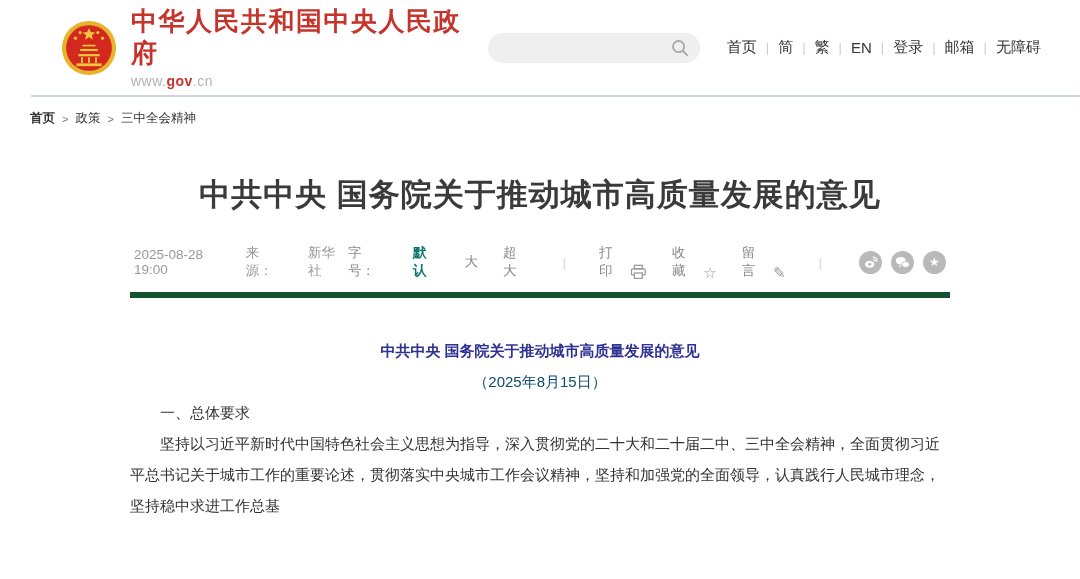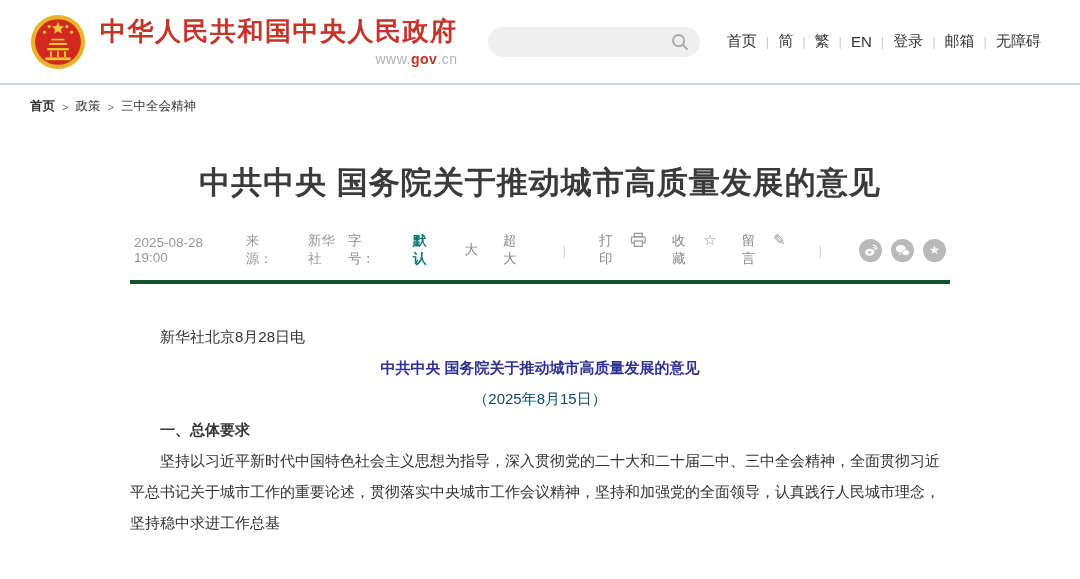--- a/index.html
+++ b/index.html
@@ -5,31 +5,32 @@
   * { margin:0; padding:0; box-sizing:border-box; }
   html,body { background:#fff; }
   body {
     width:1080px; height:579px; overflow:hidden;
     font-family:"Liberation Sans","DejaVu Sans",sans-serif;
     color:#333;
   }
 
   
   .header {
-    height:85px; padding:0 30px; background:#fff;
+    height:97px; padding:0 30px; background:#fff;
     display:flex; align-items:center; justify-content:space-between;
     border-bottom:2px solid #ccd5e0;
+    margin-left:31px;
   }
   .brand { display:flex; align-items:center; gap:14px; cursor:pointer; }
   .emblem { width:56px; height:56px; flex:0 0 auto; }
   .site-title {
     font-size:26px; font-weight:bold; color:#c5342b; letter-spacing:1.5px;
     line-height:1.2;
   }
-  .site-url { font-size:14px; color:#b3b3b3; margin-top:4px; letter-spacing:.5px;text-align:right; }
+  .site-url { font-size:14px; color:#b3b3b3; margin-top:4px; letter-spacing:.5px; }
   .site-url .hl { color:#c5342b; font-weight:bold; }
 
   .header-right { display:flex; align-items:center; gap:18px; }
   .searchbox {
     position:relative; width:212px; height:30px;
     background:#efefef; border-radius:16px;
   }
   .searchbox input {
     width:100%; height:100%; border:none; outline:none; background:transparent;
     padding:0 36px 0 14px; font-size:13px; color:#333;
@@ -54,46 +55,46 @@
   .article { width:820px; margin:0 auto; }
   .article-title {
     margin-top:36px; text-align:center;
     font-size:31px; font-weight:bold; color:#3a3a3a; letter-spacing:1px;
   }
 
   .meta-row {
     margin-top:28px; padding:0 4px 12px;
     display:flex; align-items:center; justify-content:space-between;
     font-size:13.5px; color:#999;
-    border-bottom:4px solid #14532d;
+    border-bottom:6px solid #14532d;
   }
   .meta-left { display:flex; align-items:center; gap:6px; }
   .meta-left .src-name { margin-left:16px; color:#999; }
   .meta-right { display:flex; align-items:center; gap:25px; color:#8a8a8a; }
   .meta-right .fs-opt { cursor:pointer; }
   .meta-right .fs-opt.active { color:#0f766e; font-weight:bold; }
   .meta-right .msep { color:#d5d5d5; padding:0 8px; }
-  .meta-tool { display:flex; align-items:flex-start; gap:5px; cursor:pointer; color:#8a8a8a; }
+  .meta-tool { display:flex; align-items:flex-end; gap:5px; cursor:pointer; color:#8a8a8a; }
   .glyph-icon { font-size:15px; color:#9a9a9a; line-height:1; }
   .share-group { display:flex; align-items:center; gap:9px; margin-left:4px; }
   .share-circle {
     width:23px; height:23px; border-radius:50%; background:#b9b9b9;
     display:flex; align-items:center; justify-content:center; cursor:pointer;
     color:#fff; font-size:12px; line-height:1;
   }
 
   
   .article-body { margin-top:37px; font-size:15px; line-height:31px; color:#333; }
   .article-body p { margin:0; }
   .p-indent { text-indent:2em; }
   .dateline { margin-bottom:11px; }
   .doc-title { text-align:center; font-weight:bold; color:#2e3192; }
   .doc-date  { text-align:center; color:#0c4a6e; margin-bottom:4px; }
   .para { margin-bottom:5px; }
-  .sec-heading { font-weight:bold; margin:5px 0; }
+  .sec-heading { font-weight:normal; margin:5px 0; }
 </style>
 </head>
 <body>
 
 <div class="header">
   <div class="brand">
     <svg class="emblem" viewBox="0 0 60 60">
       <circle cx="30" cy="30" r="29" fill="#e9b22b"></circle>
       <circle cx="30" cy="30" r="24.5" fill="#d2281e"></circle>
       <path d="M30 8.5l1.9 4.4 4.8.4-3.6 3.1 1.1 4.7-4.2-2.5-4.2 2.5 1.1-4.7-3.6-3.1 4.8-.4z" fill="#f4c53d"></path>
@@ -196,19 +197,18 @@
             <path d="M3.5 11.5l1-2.3 2 .9z" fill="#fff"></path>
             <ellipse cx="10.6" cy="8.4" rx="3.8" ry="3" fill="#fff" stroke="#b9b9b9" stroke-width=".7"></ellipse>
           </svg>
         </span>
         <span class="share-circle">★</span>
       </span>
     </div>
   </div>
 
   <div class="article-body">
-    <p class="dateline p-indent">新华社北京8月28日电</p>
     <p class="doc-title">中共中央 国务院关于推动城市高质量发展的意见</p>
     <p class="doc-date">（2025年8月15日）</p>
     <p class="sec-heading p-indent">一、总体要求</p>
     <p class="para p-indent">坚持以习近平新时代中国特色社会主义思想为指导，深入贯彻党的二十大和二十届二中、三中全会精神，全面贯彻习近平总书记关于城市工作的重要论述，贯彻落实中央城市工作会议精神，坚持和加强党的全面领导，认真践行人民城市理念，坚持稳中求进工作总基</p>
   </div>
 </div>
 
 </body></html>

